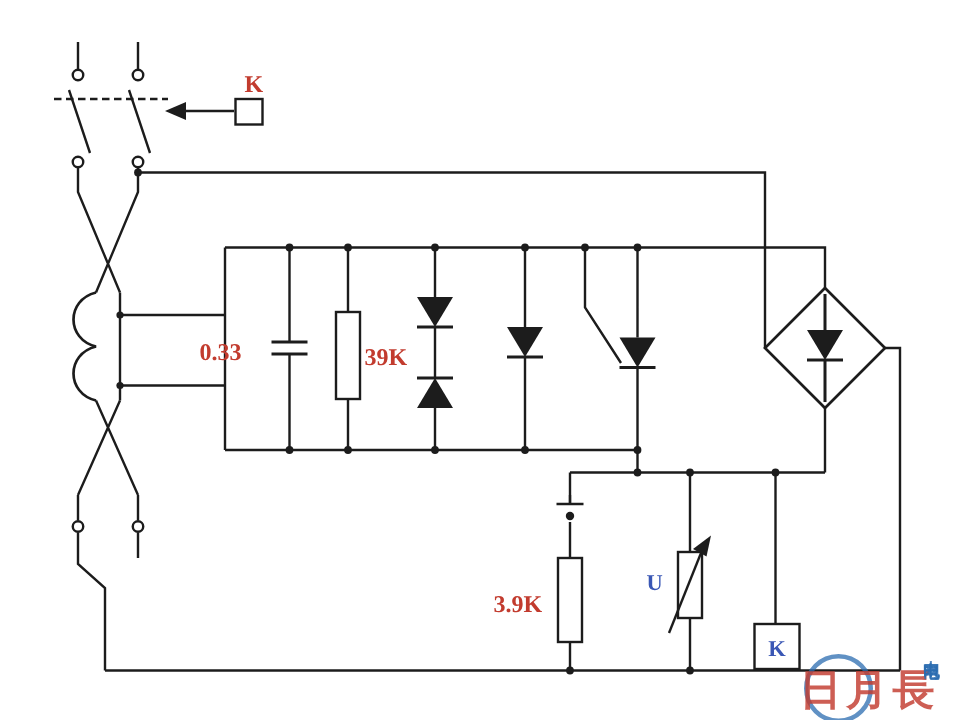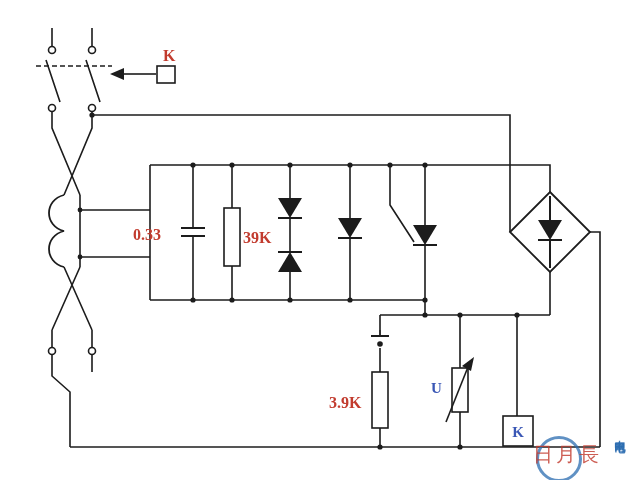--- a/index.html
+++ b/index.html
@@ -7,21 +7,21 @@
     position:relative;width:640px;height:480px;background:#ffffff;
     font-family:"Liberation Serif",serif;overflow:hidden;
   }
   svg{display:block;}
   svg text{font-family:"Liberation Serif",serif;font-weight:bold;}
   .wm-circle{
     position:absolute;left:536px;top:436px;width:40px;height:40px;
     border:3px solid rgba(43,108,176,.75);border-radius:50%;
   }
   .wm-main{
-    position:absolute;left:533px;top:441px;font-size:20px;font-weight:normal;
+    position:absolute;left:533px;top:441px;font-size:28px;font-weight:bold;
     letter-spacing:3px;color:rgba(194,59,46,.82);white-space:nowrap;
   }
   .wm-side{
     position:absolute;left:612px;top:431px;height:52px;
     writing-mode:vertical-rl;text-orientation:upright;
     font-size:11px;font-weight:bold;color:rgba(43,108,176,.85);letter-spacing:1px;
   }
 </style>
 </head>
 <body>

